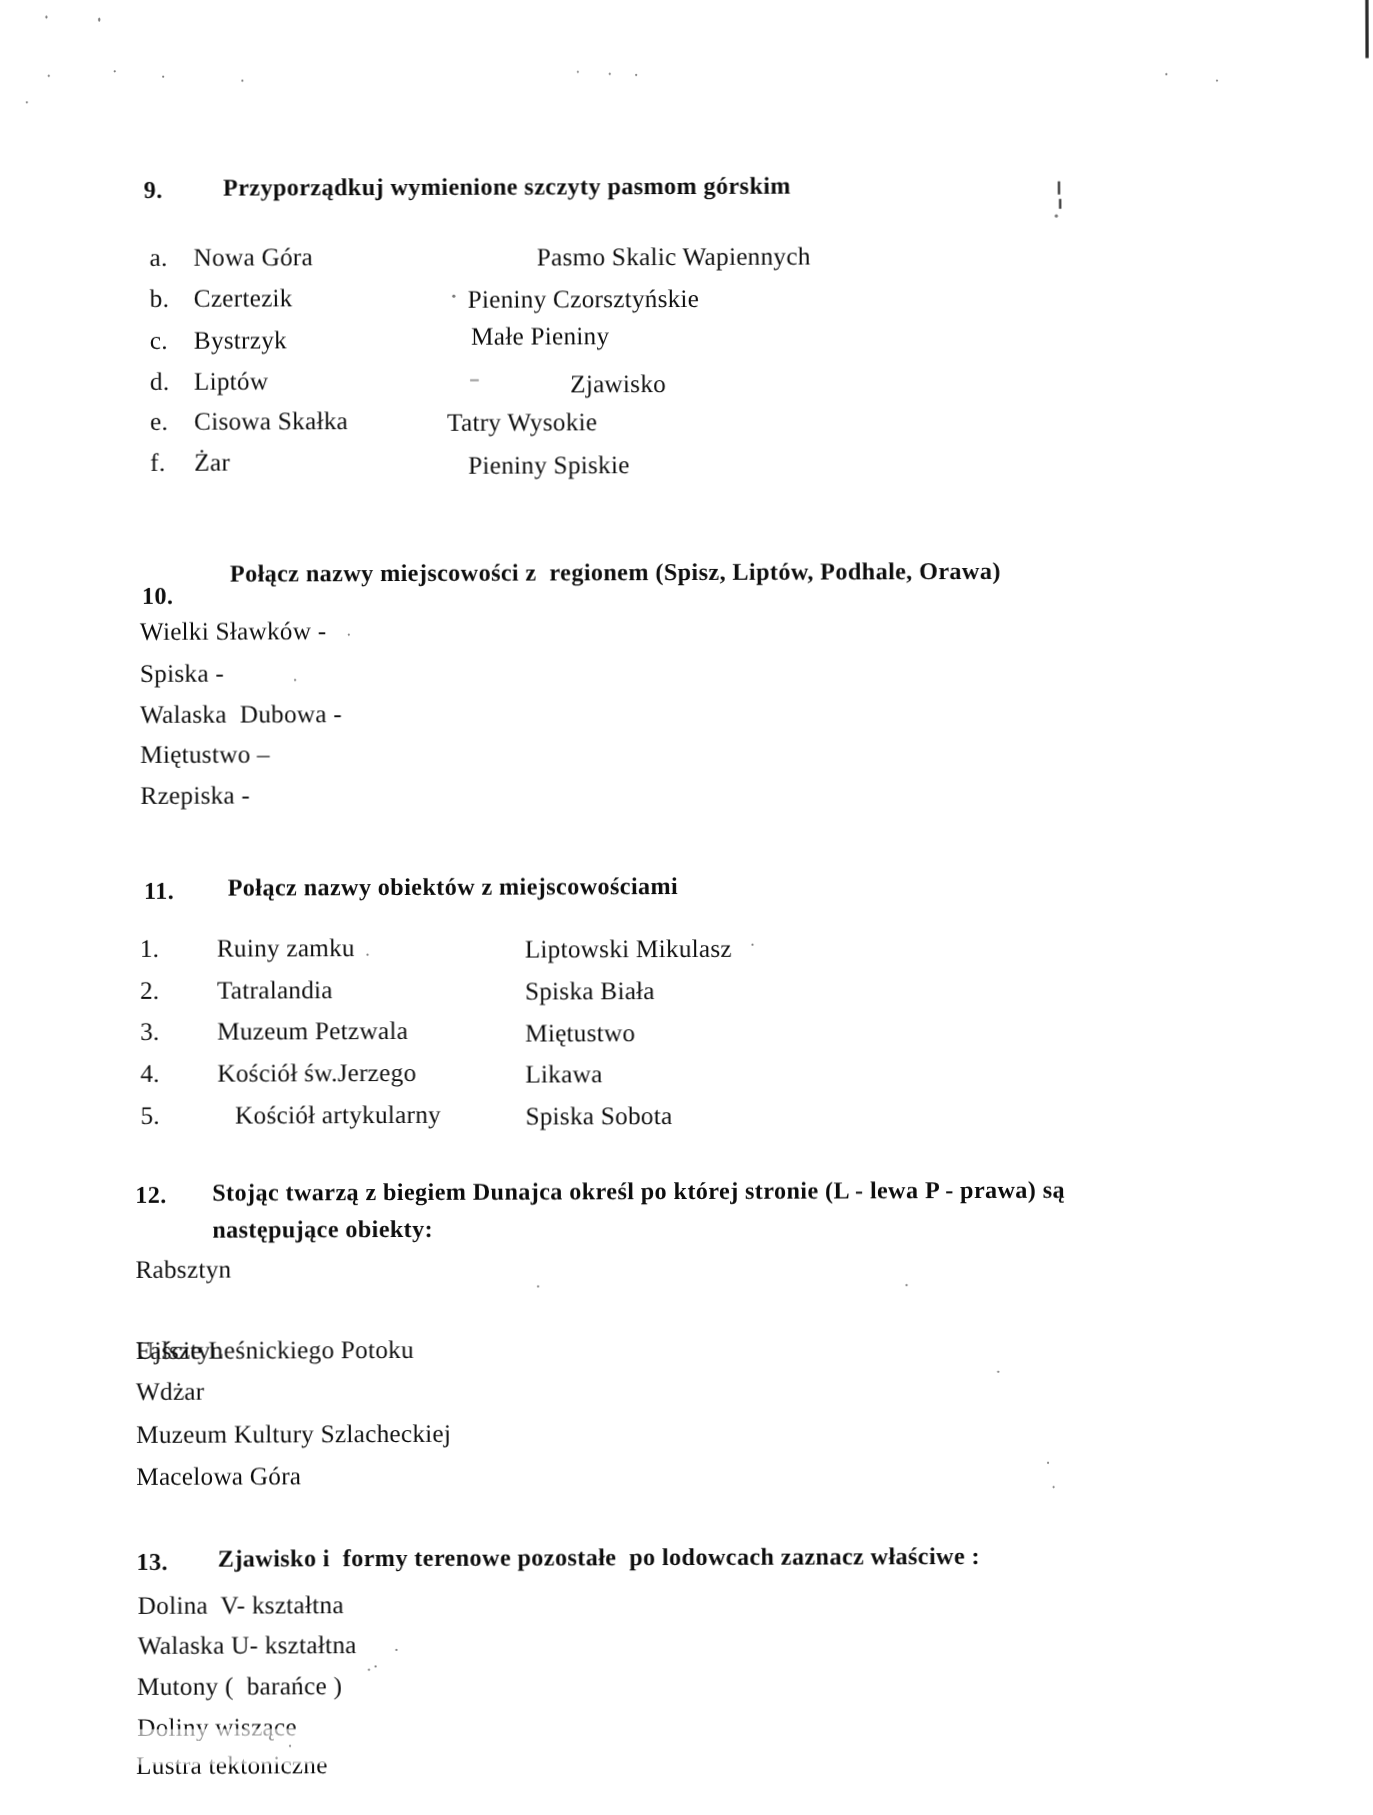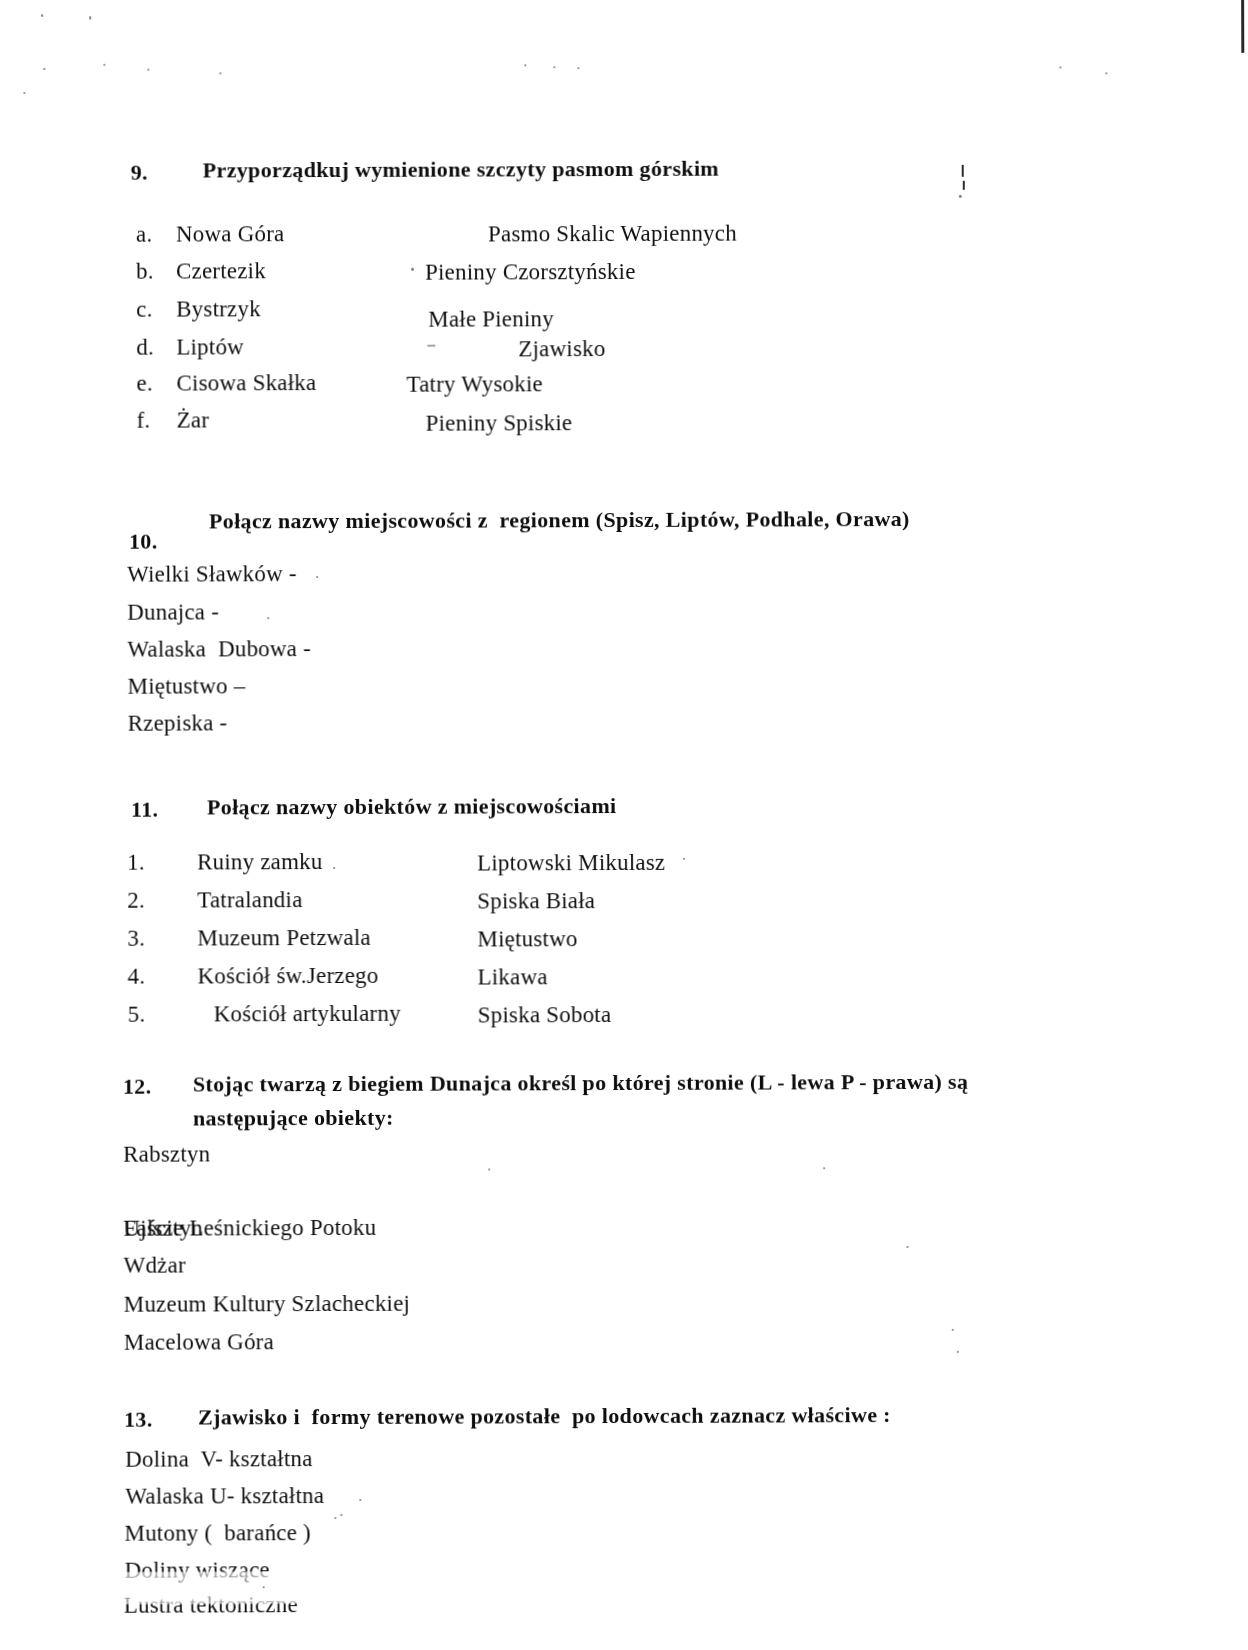--- a/index.html
+++ b/index.html
@@ -38,39 +38,39 @@
   <div class="t" style="top:220px;left:138px">a.</div>
   <div class="t" style="top:220px;left:178px">Nowa Góra</div>
   <div class="t" style="top:221px;left:490px">Pasmo Skalic Wapiennych</div>
 
   <div class="t" style="top:257px;left:138px">b.</div>
   <div class="t" style="top:257px;left:178px">Czertezik</div>
   <div class="t" style="top:259px;left:427px">Pieniny Czorsztyńskie</div>
 
   <div class="t" style="top:295px;left:138px">c.</div>
   <div class="t" style="top:295px;left:178px">Bystrzyk</div>
-  <div class="t" style="top:306px;left:430px">Małe Pieniny</div>
+  <div class="t" style="top:293px;left:430px">Małe Pieniny</div>
 
   <div class="t" style="top:333px;left:138px">d.</div>
   <div class="t" style="top:333px;left:178px">Liptów</div>
   <div class="t" style="top:336px;left:520px">Zjawisko</div>
 
   <div class="t" style="top:369px;left:138px">e.</div>
   <div class="t" style="top:369px;left:178px">Cisowa Skałka</div>
   <div class="t" style="top:371px;left:408px">Tatry Wysokie</div>
 
   <div class="t" style="top:406px;left:138px">f.</div>
   <div class="t" style="top:406px;left:178px">Żar</div>
   <div class="t" style="top:410px;left:427px">Pieniny Spiskie</div>
 
   <div class="b" style="top:527px;left:130px">10.</div>
   <div class="b" style="top:507px;left:210px">Połącz nazwy miejscowości z  regionem (Spisz, Liptów, Podhale, Orawa)</div>
 
   <div class="t" style="top:560px;left:128px">Wielki Sławków - </div>
-  <div class="t" style="top:598px;left:128px">Dunajca - </div>
+  <div class="t" style="top:598px;left:128px">Spiska - </div>
   <div class="t" style="top:635px;left:128px">Walaska  Dubowa - </div>
   <div class="t" style="top:672px;left:128px">Miętustwo – </div>
   <div class="t" style="top:709px;left:128px">Rzepiska - </div>
 
   <div class="b" style="top:795px;left:131px">11.</div>
   <div class="b" style="top:793px;left:207px">Połącz nazwy obiektów z miejscowościami</div>
 
   <div class="t" style="top:848px;left:127px">1.</div>
   <div class="t" style="top:848px;left:197px">Ruiny zamku</div>
   <div class="t" style="top:850px;left:477px">Liptowski Mikulasz</div>

